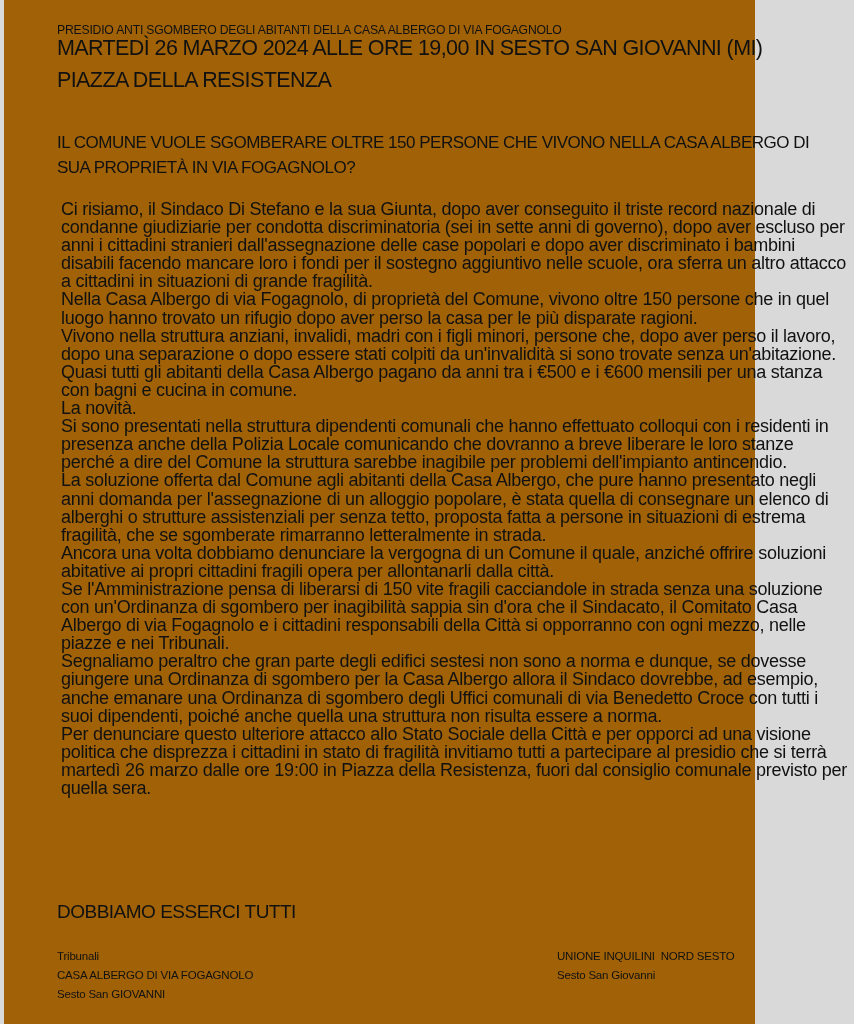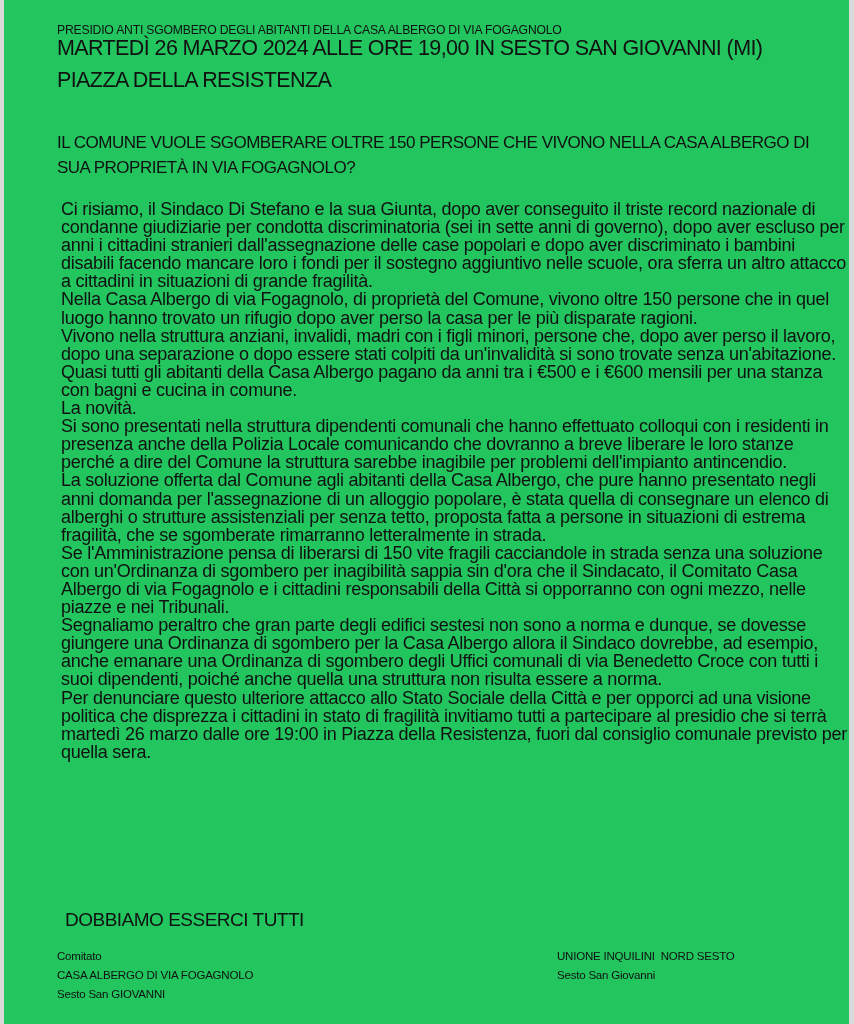--- a/index.html
+++ b/index.html
@@ -3,22 +3,22 @@
   <meta charset="utf-8">
   <style>
     html, body { margin: 0; padding: 0; }
     body {
       width: 854px; height: 1024px; overflow: hidden;
       background: #d9d9d9;
       font-family: "Liberation Sans", sans-serif;
       color: #111;
     }
     .page {
-      position: absolute; left: 4px; top: 0; width: 845px; height: 1024px;
-      background: #22c55e;
+      position: absolute; left: 4px; top: 0; width: 751px; height: 1024px;
+      background: #a16207;
     }
     .content { position: absolute; left: 53px; top: 0; width: 780px; }
     .kicker {
       position: absolute; top: 23px; left: 0;
       font-size: 12.2px; letter-spacing: -0.2px; white-space: nowrap;
     }
     .title {
       position: absolute; top: 32px; left: 0;
       font-size: 21.5px; line-height: 32px; letter-spacing: -0.6px;
       font-weight: normal; margin: 0; width: 720px;
@@ -28,21 +28,21 @@
       font-size: 17px; line-height: 25px; letter-spacing: -0.5px;
       margin: 0; width: 780px; font-weight: normal;
     }
     .body-text {
       position: absolute; top: 200px; left: 4px; width: 790px;
       font-size: 18px; line-height: 18.1px; letter-spacing: -0.25px;
     }
     .body-text p { margin: 0; }
     .cta {
       position: absolute; top: 901px; left: 0;
-      font-size: 19px; letter-spacing: -0.5px; margin: 8px; font-weight: normal;
+      font-size: 19px; letter-spacing: -0.5px; margin: 0; font-weight: normal;
     }
     .sig {
       position: absolute; font-size: 11.5px; line-height: 19px; letter-spacing: -0.2px;
     }
     .sig-left { top: 947px; left: 0; }
     .sig-right { top: 947px; left: 500px; }
     .sig div { white-space: nowrap; }
   </style>
 </head>
 <body>
@@ -54,29 +54,30 @@
     <h2 class="question">IL COMUNE VUOLE SGOMBERARE OLTRE 150 PERSONE CHE VIVONO NELLA CASA ALBERGO DI SUA PROPRIETÀ IN VIA FOGAGNOLO?</h2>
 
     <div class="body-text">
       <p>Ci risiamo, il Sindaco Di Stefano e la sua Giunta, dopo aver conseguito il triste record nazionale di condanne giudiziarie per condotta discriminatoria (sei in sette anni di governo), dopo aver escluso per anni i cittadini stranieri dall'assegnazione delle case popolari e dopo aver discriminato i bambini disabili facendo mancare loro i fondi per il sostegno aggiuntivo nelle scuole, ora sferra un altro attacco a cittadini in situazioni di grande fragilità.</p>
       <p>Nella Casa Albergo di via Fogagnolo, di proprietà del Comune, vivono oltre 150 persone che in quel luogo hanno trovato un rifugio dopo aver perso la casa per le più disparate ragioni.</p>
       <p>Vivono nella struttura anziani, invalidi, madri con i figli minori, persone che, dopo aver perso il lavoro, dopo una separazione o dopo essere stati colpiti da un'invalidità si sono trovate senza un'abitazione.</p>
       <p>Quasi tutti gli abitanti della Casa Albergo pagano da anni tra i €500 e i €600 mensili per una stanza con bagni e cucina in comune.</p>
       <p>La novità.</p>
       <p>Si sono presentati nella struttura dipendenti comunali che hanno effettuato colloqui con i residenti in presenza anche della Polizia Locale comunicando che dovranno a breve liberare le loro stanze perché a dire del Comune la struttura sarebbe inagibile per problemi dell'impianto antincendio.</p>
       <p>La soluzione offerta dal Comune agli abitanti della Casa Albergo, che pure hanno presentato negli anni domanda per l'assegnazione di un alloggio popolare, è stata quella di consegnare un elenco di alberghi o strutture assistenziali per senza tetto, proposta fatta a persone in situazioni di estrema fragilità, che se sgomberate rimarranno letteralmente in strada.</p>
+      <p>Ancora una volta dobbiamo denunciare la vergogna di un Comune il quale, anziché offrire soluzioni abitative ai propri cittadini fragili opera per allontanarli dalla città.</p>
       <p>Se l'Amministrazione pensa di liberarsi di 150 vite fragili cacciandole in strada senza una soluzione con un'Ordinanza di sgombero per inagibilità sappia sin d'ora che il Sindacato, il Comitato Casa Albergo di via Fogagnolo e i cittadini responsabili della Città si opporranno con ogni mezzo, nelle piazze e nei Tribunali.</p>
       <p>Segnaliamo peraltro che gran parte degli edifici sestesi non sono a norma e dunque, se dovesse giungere una Ordinanza di sgombero per la Casa Albergo allora il Sindaco dovrebbe, ad esempio, anche emanare una Ordinanza di sgombero degli Uffici comunali di via Benedetto Croce con tutti i suoi dipendenti, poiché anche quella una struttura non risulta essere a norma.</p>
       <p>Per denunciare questo ulteriore attacco allo Stato Sociale della Città e per opporci ad una visione politica che disprezza i cittadini in stato di fragilità invitiamo tutti a partecipare al presidio che si terrà martedì 26 marzo dalle ore 19:00 in Piazza della Resistenza, fuori dal consiglio comunale previsto per quella sera.</p>
     </div>
 
     <h2 class="cta">DOBBIAMO ESSERCI TUTTI</h2>
 
     <div class="sig sig-left">
-      <div>Comitato</div>
+      <div>Tribunali</div>
       <div>CASA ALBERGO DI VIA FOGAGNOLO</div>
       <div>Sesto San GIOVANNI</div>
     </div>
     <div class="sig sig-right">
       <div style="white-space: pre;">UNIONE INQUILINI  NORD SESTO</div>
       <div>Sesto San Giovanni</div>
     </div>
   </div>
 </div>
 

